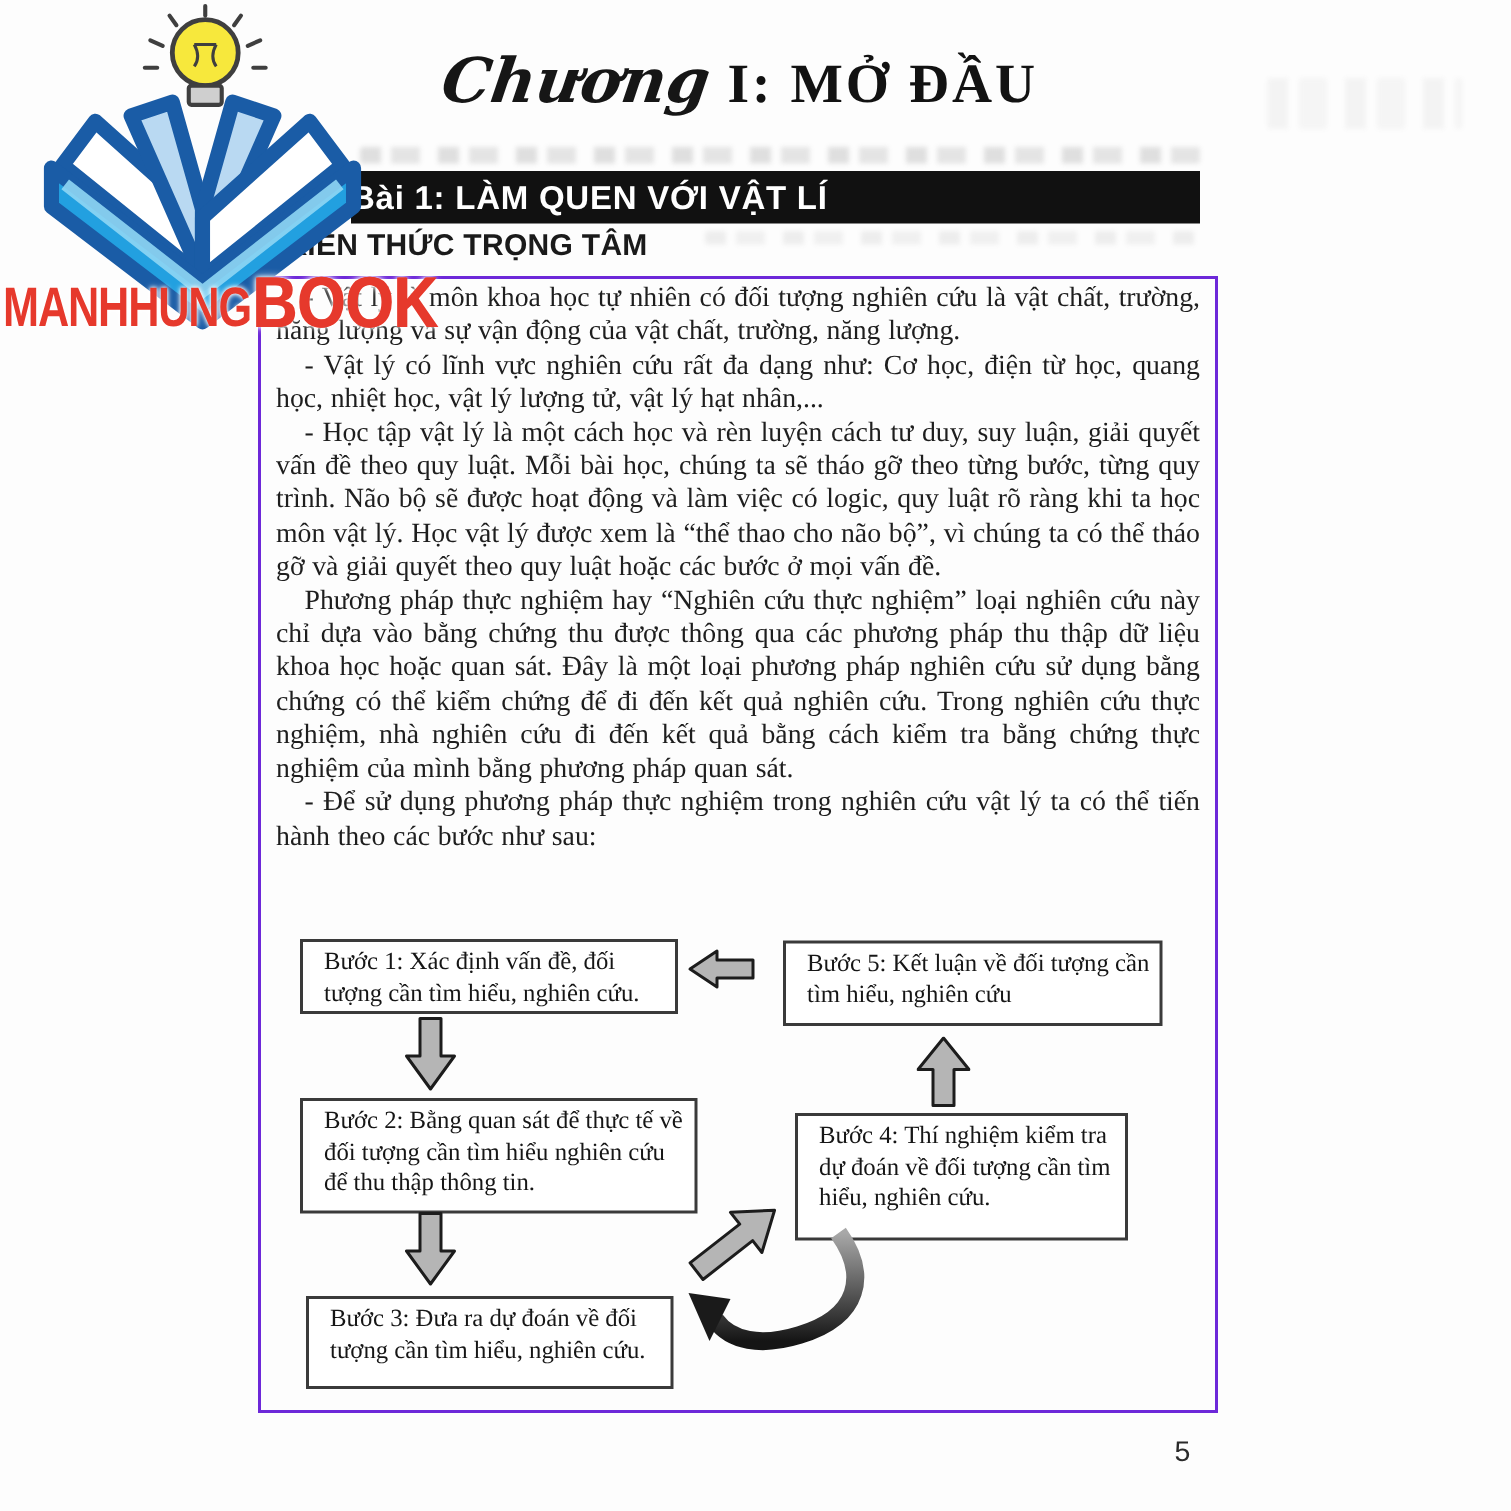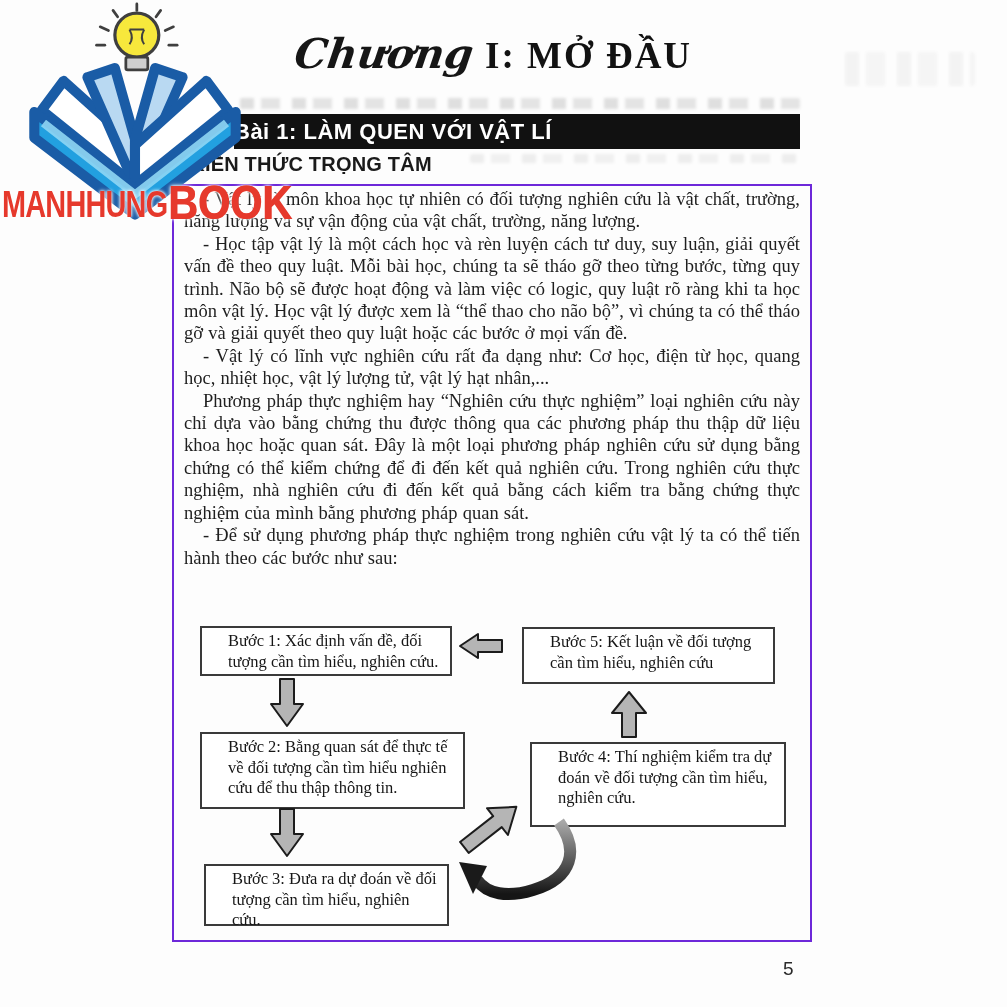--- a/index.html
+++ b/index.html
@@ -61,27 +61,27 @@
   }
   .content-box p{
     margin:0;text-indent:19px;text-align:justify;
     font-size:18.5px;line-height:22.4px;word-spacing:.5px;color:#1e1e1e;
   }
 
   
   .flowchart{position:absolute;left:0;top:0;width:636px;height:754px;}
   .fc-box{
     position:absolute;border:2px solid #3a3a3a;background:#fff;
-    box-sizing:border-box;padding:3px 6px 3px 26px;
+    box-sizing:border-box;padding:3px 6px 3px 14px;
     font-size:16.5px;line-height:20.5px;color:#161616;
   }
   .fc-b1{left:26px;top:440px;width:252px;height:50px;}
   .fc-b5{left:348px;top:441px;width:253px;height:57px;}
   .fc-b2{left:26px;top:546px;width:265px;height:77px;}
-  .fc-b4{left:356px;top:556px;width:256px;height:85px;}
+  .fc-b4{left:356px;top:556px;width:222px;height:85px;}
   .fc-b3{left:30px;top:678px;width:245px;height:62px;}
   .fc-arrow{position:absolute;}
 
   
   .logo{left:0;top:0;width:310px;height:240px;z-index:50;}
   .brand{position:absolute;left:0;top:176px;width:310px;height:56px;
     font-family:"Liberation Sans",sans-serif;font-weight:700;color:#e6392c;}
   .brand-left{
     position:absolute;left:2px;bottom:6px;font-size:37px;letter-spacing:-1px;
     transform:scaleX(.78);transform-origin:left bottom;
@@ -112,22 +112,22 @@
 <div class="abs ghost ghost-c"></div>
 
 <div class="abs banner">
   <span>Bài 1: LÀM QUEN VỚI VẬT LÍ</span>
 </div>
 
 <div class="abs section-heading">I. KIẾN THỨC TRỌNG TÂM</div>
 
 <div class="abs content-box">
   <p>- Vật lý là môn khoa học tự nhiên có đối tượng nghiên cứu là vật chất, trường, năng lượng và sự vận động của vật chất, trường, năng lượng.</p>
+  <p>- Vật lý có lĩnh vực nghiên cứu rất đa dạng như: Cơ học, điện từ học, quang học, nhiệt học, vật lý lượng tử, vật lý hạt nhân,...</p>
   <p>- Học tập vật lý là một cách học và rèn luyện cách tư duy, suy luận, giải quyết vấn đề theo quy luật. Mỗi bài học, chúng ta sẽ tháo gỡ theo từng bước, từng quy trình. Não bộ sẽ được hoạt động và làm việc có logic, quy luật rõ ràng khi ta học môn vật lý. Học vật lý được xem là “thể thao cho não bộ”, vì chúng ta có thể tháo gỡ và giải quyết theo quy luật hoặc các bước ở mọi vấn đề.</p>
-  <p>- Vật lý có lĩnh vực nghiên cứu rất đa dạng như: Cơ học, điện từ học, quang học, nhiệt học, vật lý lượng tử, vật lý hạt nhân,...</p>
   <p>Phương pháp thực nghiệm hay “Nghiên cứu thực nghiệm” loại nghiên cứu này chỉ dựa vào bằng chứng thu được thông qua các phương pháp thu thập dữ liệu khoa học hoặc quan sát. Đây là một loại phương pháp nghiên cứu sử dụng bằng chứng có thể kiểm chứng để đi đến kết quả nghiên cứu. Trong nghiên cứu thực nghiệm, nhà nghiên cứu đi đến kết quả bằng cách kiểm tra bằng chứng thực nghiệm của mình bằng phương pháp quan sát.</p>
   <p>- Để sử dụng phương pháp thực nghiệm trong nghiên cứu vật lý ta có thể tiến hành theo các bước như sau:</p>
 
   <div class="flowchart">
     <div class="fc-box fc-b1">Bước 1: Xác định vấn đề, đối tượng cần tìm hiểu, nghiên cứu.</div>
     <div class="fc-box fc-b5">Bước 5: Kết luận về đối tượng cần tìm hiểu, nghiên cứu</div>
     <div class="fc-box fc-b2">Bước 2: Bằng quan sát để thực tế về đối tượng cần tìm hiểu nghiên cứu để thu thập thông tin.</div>
     <div class="fc-box fc-b4">Bước 4: Thí nghiệm kiểm tra dự đoán về đối tượng cần tìm hiểu, nghiên cứu.</div>
     <div class="fc-box fc-b3">Bước 3: Đưa ra dự đoán về đối tượng cần tìm hiểu, nghiên cứu.</div>
 

